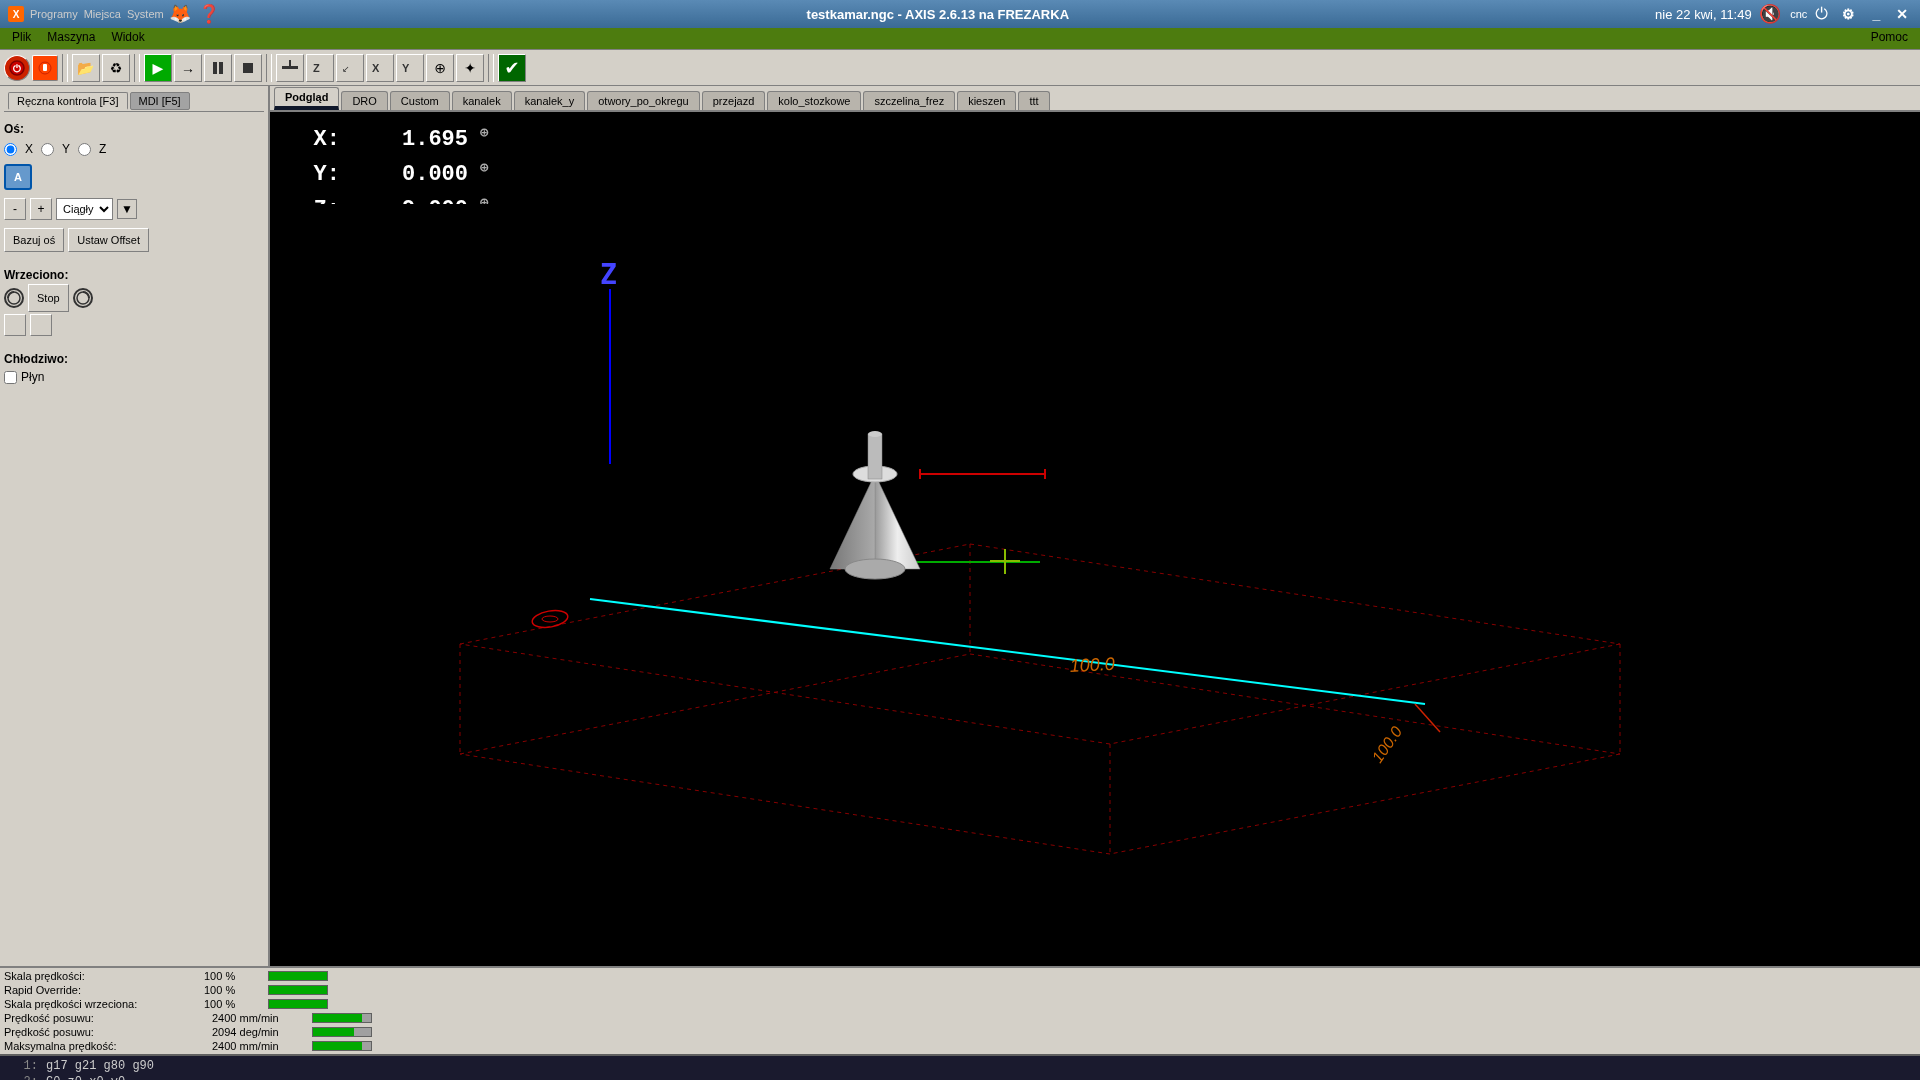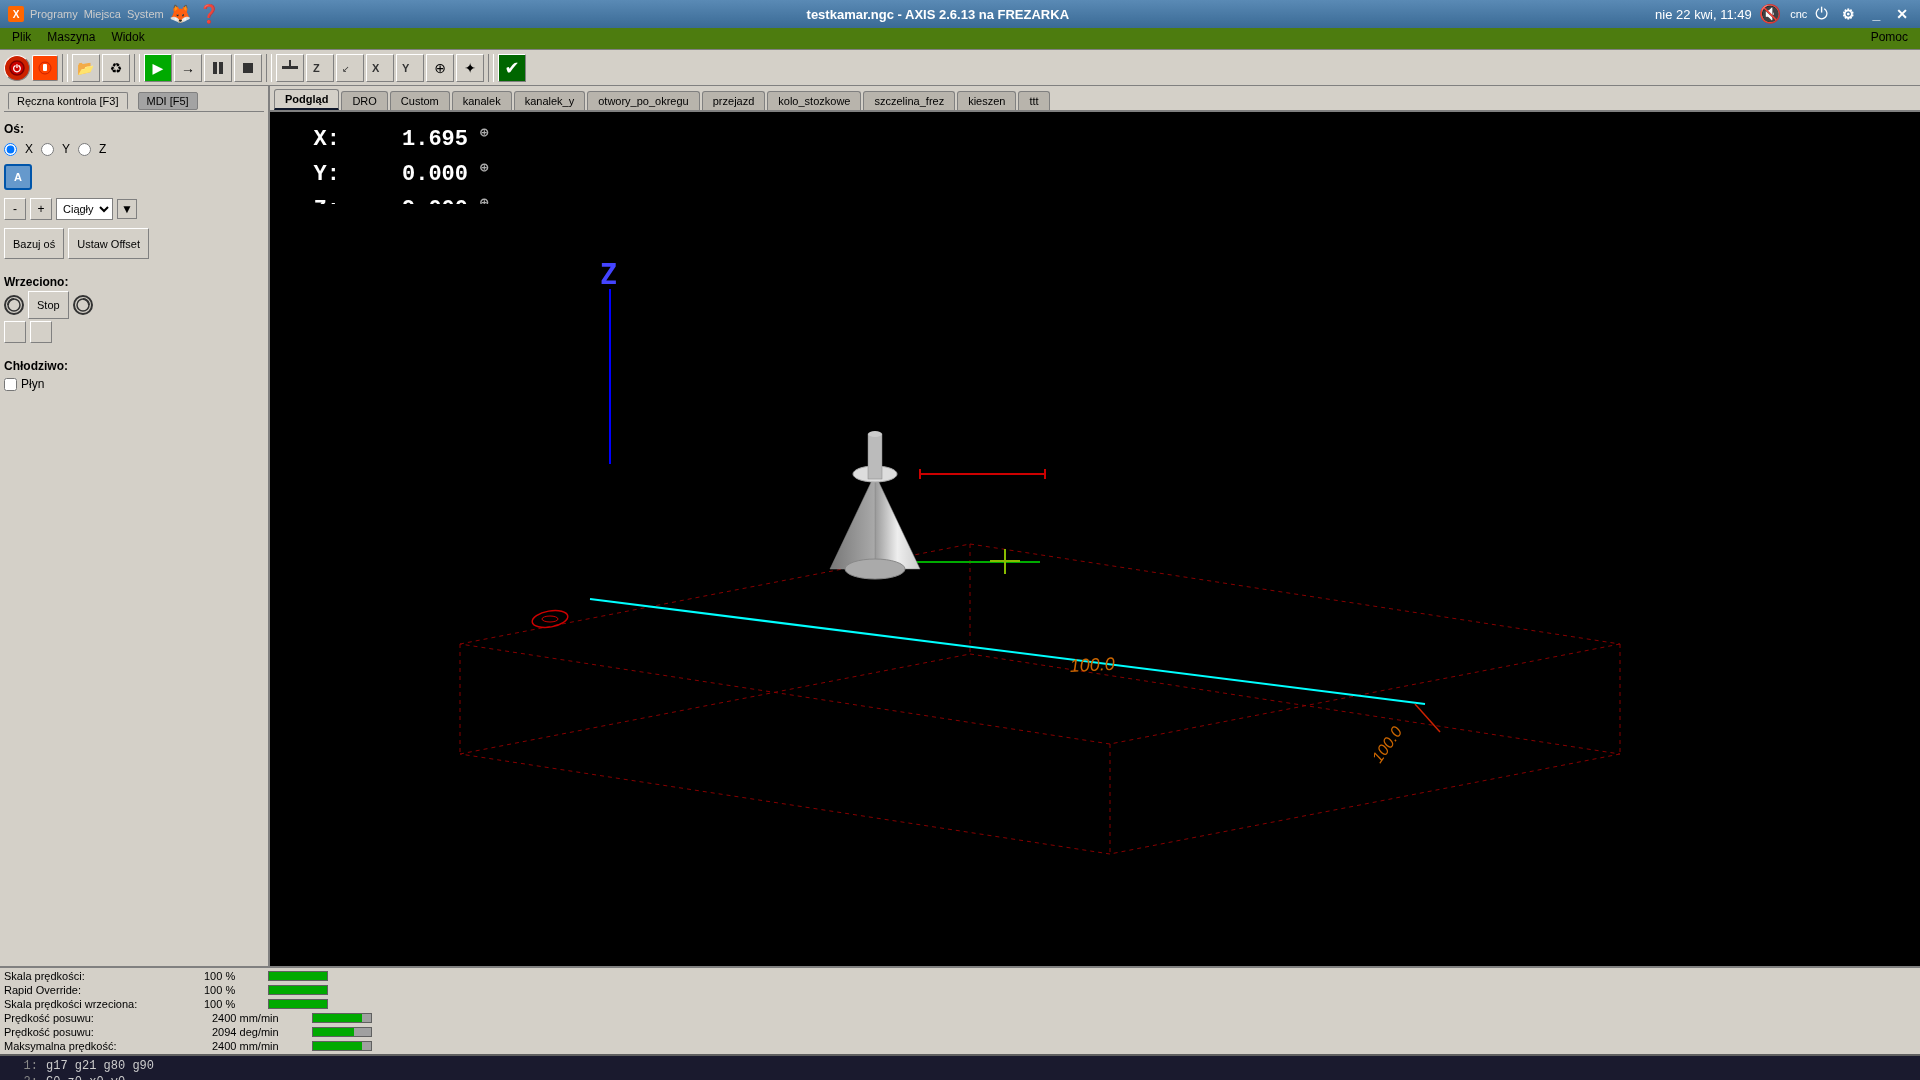--- a/index.html
+++ b/index.html
@@ -83,21 +83,21 @@
     }
     .axis-btn-a {
       background: #6699cc;
       border: 2px solid #0055aa;
       color: white; font-weight: bold;
     }
     .jog-row { display: flex; align-items: center; gap: 4px; margin-top: 2px; }
     .jog-btn { width: 22px; height: 22px; background: #d4d0c8; border: 1px solid #808080; border-top-color:#fff; border-left-color:#fff; cursor:pointer; display:flex;align-items:center;justify-content:center; font-size:12px; }
     .jog-select { height: 22px; font-size: 11px; background: white; border: 1px solid #808080; padding: 0 2px; }
     .panel-btn {
-      height: 31px; padding: 0 8px;
+      height: 24px; padding: 0 8px;
       background: #d4d0c8;
       border: 1px solid #808080;
       border-top-color: #ffffff; border-left-color: #ffffff;
       cursor: pointer; font-size: 11px;
     }
     .spindle-row { display: flex; align-items: center; gap: 4px; margin-top: 2px; }
     .spindle-icon { width: 20px; height: 20px; border: 2px solid #333; border-radius: 50%; display:flex;align-items:center;justify-content:center; font-size:9px; }
     .stop-btn {
       height: 28px; padding: 0 8px;
       background: #d4d0c8;
@@ -129,21 +129,21 @@
       border: 1px solid #808080;
       border-bottom: none;
       cursor: pointer;
       font-size: 11px;
       margin-right: 2px;
       border-top-left-radius: 3px;
       border-top-right-radius: 3px;
     }
     .tab.active {
       background: #d4d0c8;
-      border-bottom: 2px solid #0f172a;
+      border-bottom: 4px solid #0f172a;
       font-weight: bold;
     }
 
     
     #viewport {
       flex: 1;
       background: #000000;
       position: relative;
       overflow: hidden;
     }
@@ -331,21 +331,21 @@
   <div class="tb-btn">⊕</div>
   <div class="tb-btn">✦</div>
   <div class="tb-sep"></div>
   <div class="tb-btn" style="background:#006600; color:white; font-size:18px;">✔</div>
 </div>
 
 <div id="main">
 
   <div id="left-panel">
 
-    <div id="mode-tabs" style="display:flex;gap:10px;margin-bottom:2px;">
+    <div id="mode-tabs" style="display:flex;gap:2px;margin-bottom:2px;">
       <div class="mode-tab active">
         <span>Ręczna kontrola [F3]</span>
       </div>
       <div class="mode-tab">
         <span>MDI [F5]</span>
       </div>
     </div>
 
     <div class="section-label">Oś:</div>
     <div class="radio-group">

